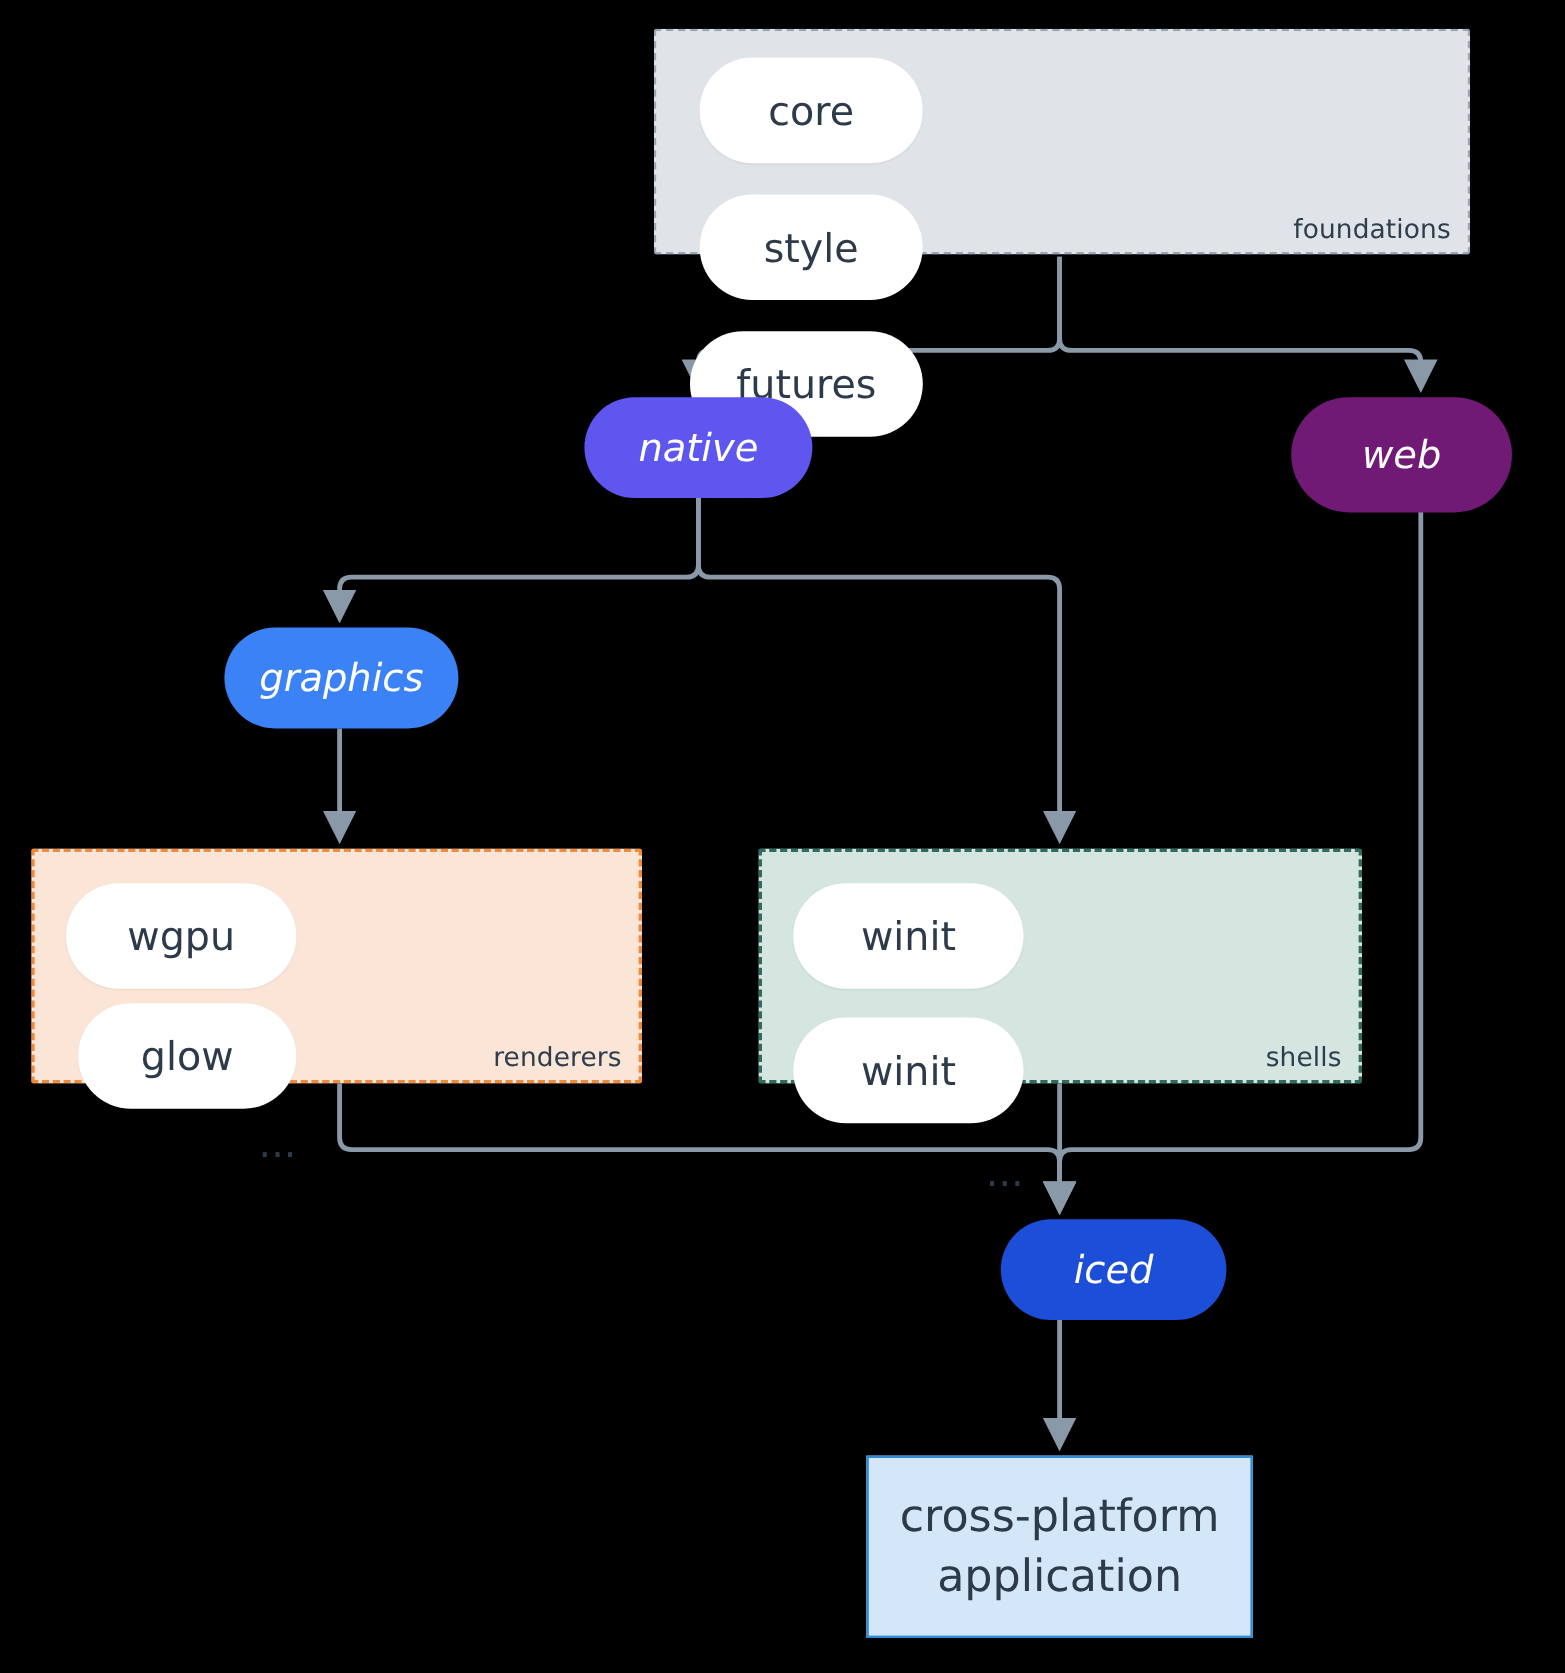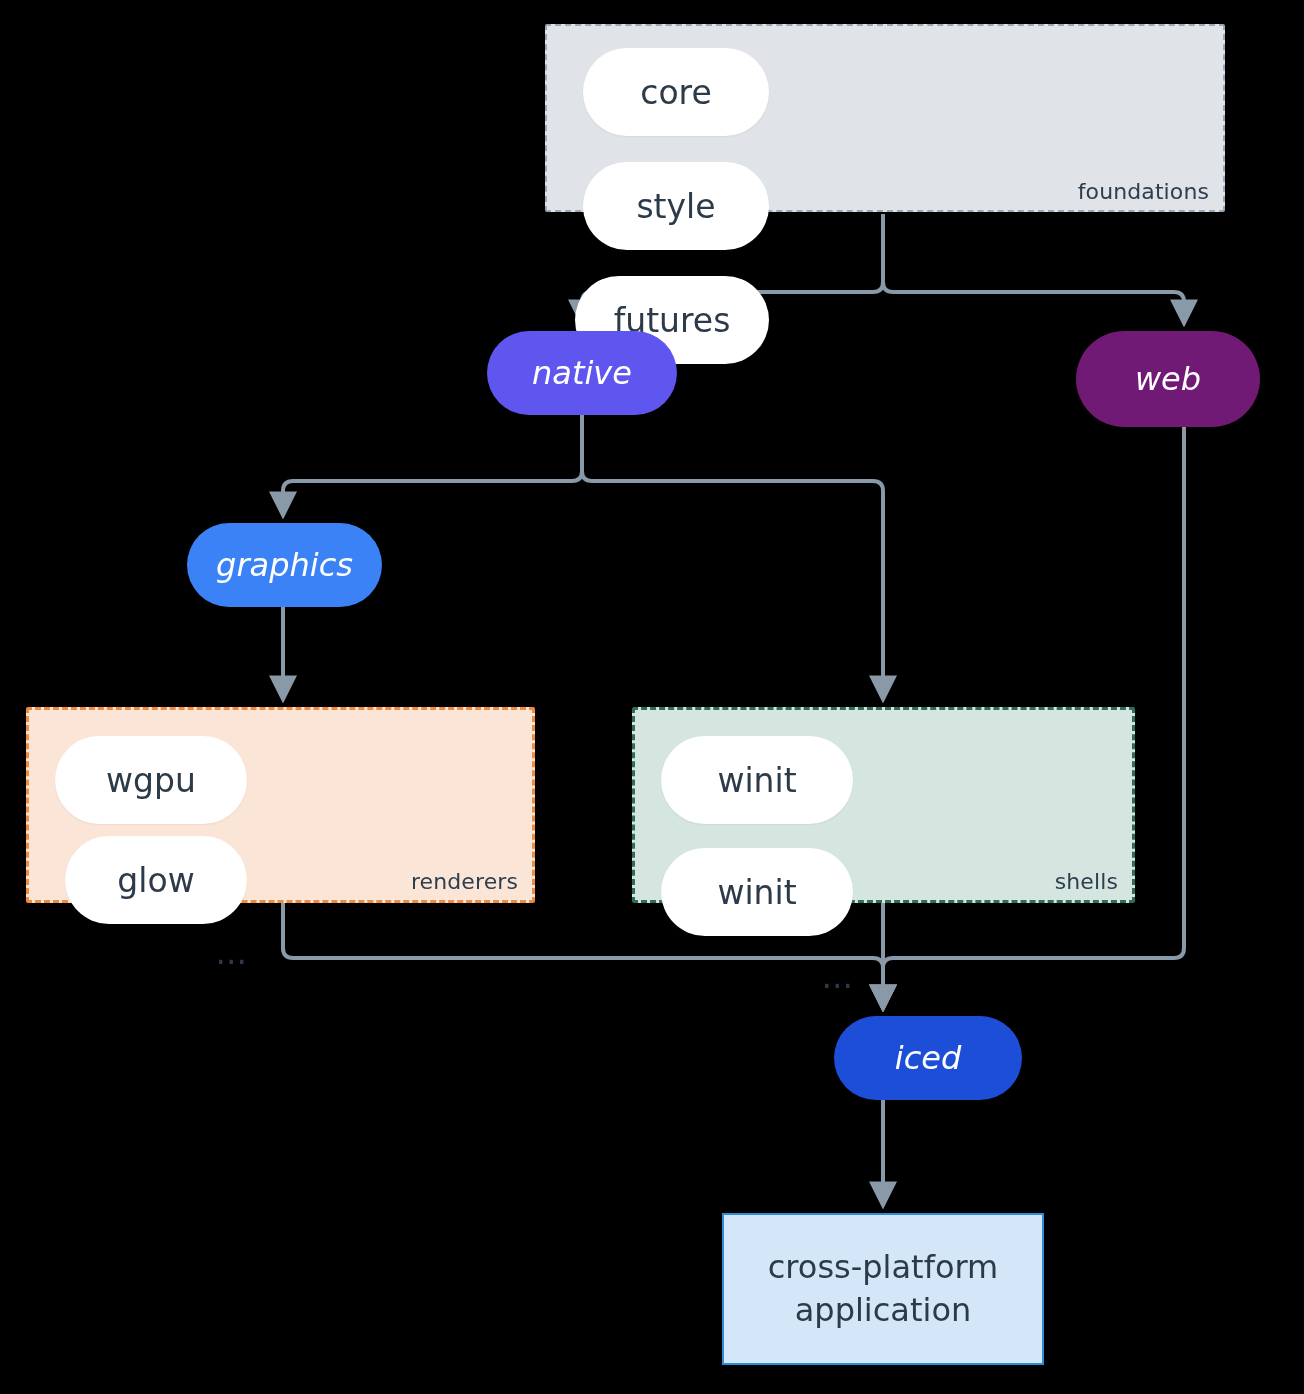--- a/index.html
+++ b/index.html
@@ -173,21 +173,21 @@
     width: 322px;
     height: 152px;
     background: #d4e7f8;
     border: 2px solid #2e8bd6;
     box-sizing: border-box;
     display: flex;
     flex-direction: column;
     align-items: center;
     justify-content: center;
     color: #2c3a4a;
-    font-size: 32px;
+    font-size: 37px;
     line-height: 1.35;
     text-align: center;
   }
 </style>
 </head>
 <body>
 
 <div id="stage">
 
   <svg id="edges" viewBox="0 0 1304 1394" width="1304" height="1394">

